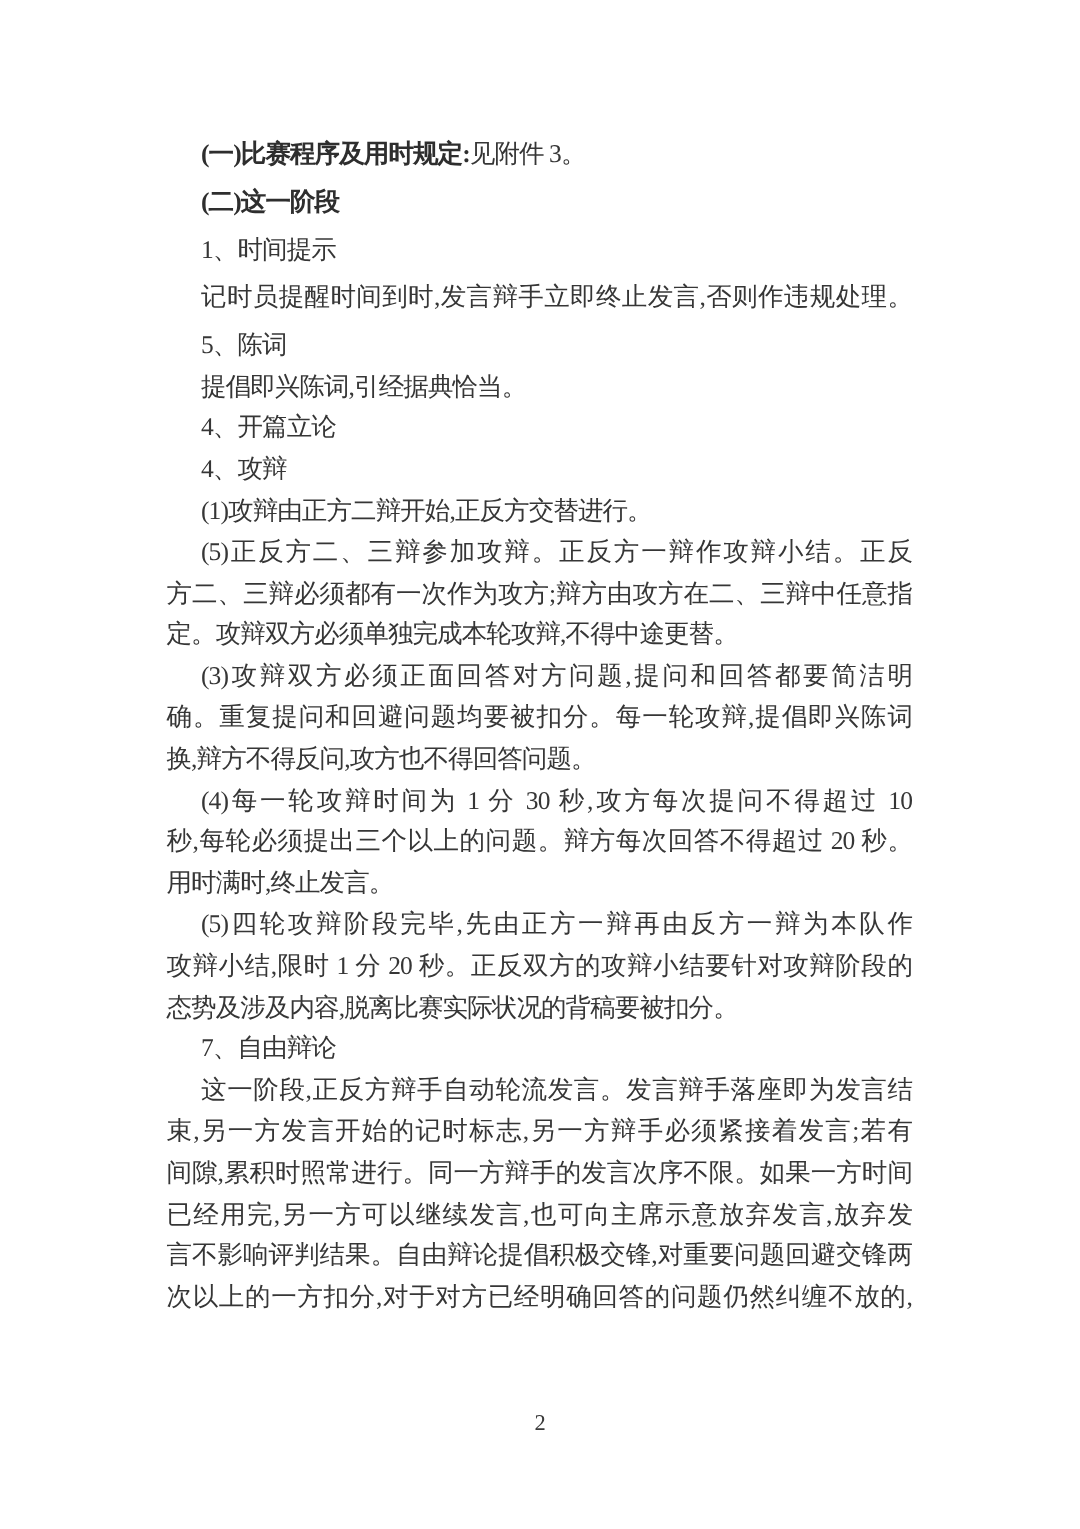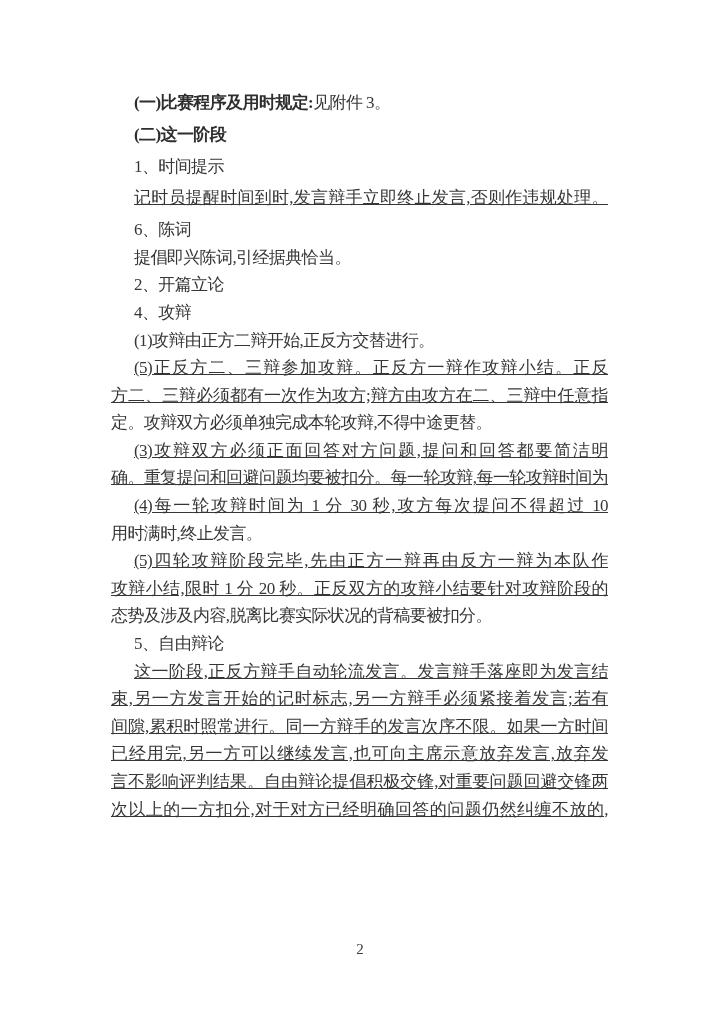--- a/index.html
+++ b/index.html
@@ -25,21 +25,20 @@
     font-size: 17px;
     line-height: 27.6px;
     letter-spacing: -0.6px;
     color: #363636;
     white-space: normal;
   }
   .line.indent { text-indent: 23px; }
   .line.stretch {
     text-align: justify;
     text-align-last: justify;
-    text-decoration: underline;
   }
   .line.sp { margin-bottom: 4.2px; }
   .b {
     font-weight: 700;
     color: #2e2e2e;
   }
   .page-number {
     position: absolute;
     top: 941px;
     left: 0;
@@ -52,36 +51,38 @@
 </style>
 </head>
 <body>
 
 <div class="page">
   <div class="content">
       <div class="line indent sp"><span class="b">(一)比赛程序及用时规定:</span><span>见附件 3。</span></div>
       <div class="line indent sp"><span class="b">(二)这一阶段</span></div>
       <div class="line indent sp"><span>1、时间提示</span></div>
       <div class="line indent stretch sp"><span>记时员提醒时间到时,发言辩手立即终止发言,否则作违规处理。</span></div>
-      <div class="line indent"><span>6、陈词</span></div>
+      <div class="line indent"><span>5、陈词</span></div>
       <div class="line indent"><span>提倡即兴陈词,引经据典恰当。</span></div>
-      <div class="line indent"><span>2、开篇立论</span></div>
+      <div class="line indent"><span>4、开篇立论</span></div>
       <div class="line indent"><span>4、攻辩</span></div>
       <div class="line indent"><span>(1)攻辩由正方二辩开始,正反方交替进行。</span></div>
       <div class="line indent stretch"><span>(5)正反方二、三辩参加攻辩。正反方一辩作攻辩小结。正反</span></div>
       <div class="line stretch"><span>方二、三辩必须都有一次作为攻方;辩方由攻方在二、三辩中任意指</span></div>
       <div class="line"><span>定。攻辩双方必须单独完成本轮攻辩,不得中途更替。</span></div>
       <div class="line indent stretch"><span>(3)攻辩双方必须正面回答对方问题,提问和回答都要简洁明</span></div>
-      <div class="line stretch"><span>确。重复提问和回避问题均要被扣分。每一轮攻辩,每一轮攻辩时间为</span></div>
+      <div class="line stretch"><span>确。重复提问和回避问题均要被扣分。每一轮攻辩,提倡即兴陈词</span></div>
+      <div class="line"><span>换,辩方不得反问,攻方也不得回答问题。</span></div>
       <div class="line indent stretch"><span>(4)每一轮攻辩时间为 1 分 30 秒,攻方每次提问不得超过 10</span></div>
+      <div class="line stretch"><span>秒,每轮必须提出三个以上的问题。辩方每次回答不得超过 20 秒。</span></div>
       <div class="line"><span>用时满时,终止发言。</span></div>
       <div class="line indent stretch"><span>(5)四轮攻辩阶段完毕,先由正方一辩再由反方一辩为本队作</span></div>
       <div class="line stretch"><span>攻辩小结,限时 1 分 20 秒。正反双方的攻辩小结要针对攻辩阶段的</span></div>
       <div class="line"><span>态势及涉及内容,脱离比赛实际状况的背稿要被扣分。</span></div>
-      <div class="line indent"><span>5、自由辩论</span></div>
+      <div class="line indent"><span>7、自由辩论</span></div>
       <div class="line indent stretch"><span>这一阶段,正反方辩手自动轮流发言。发言辩手落座即为发言结</span></div>
       <div class="line stretch"><span>束,另一方发言开始的记时标志,另一方辩手必须紧接着发言;若有</span></div>
       <div class="line stretch"><span>间隙,累积时照常进行。同一方辩手的发言次序不限。如果一方时间</span></div>
       <div class="line stretch"><span>已经用完,另一方可以继续发言,也可向主席示意放弃发言,放弃发</span></div>
       <div class="line stretch"><span>言不影响评判结果。自由辩论提倡积极交锋,对重要问题回避交锋两</span></div>
       <div class="line stretch"><span>次以上的一方扣分,对于对方已经明确回答的问题仍然纠缠不放的,</span></div>
     </div>
   <div class="page-number">2</div>
 </div>
 

